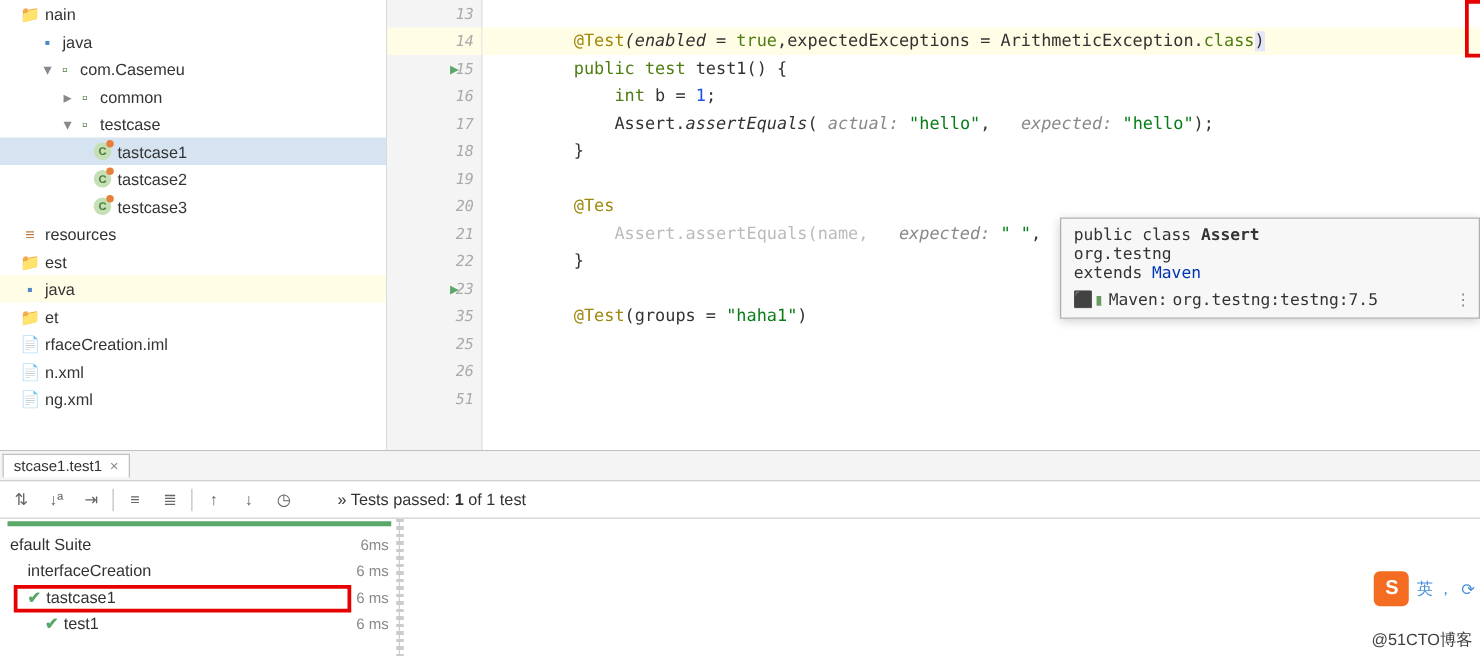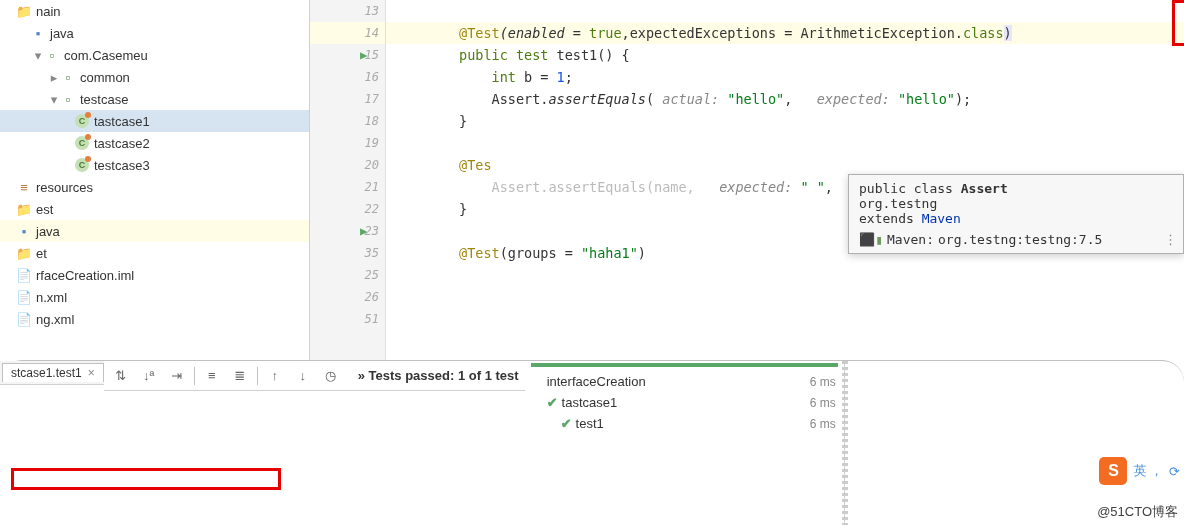--- a/index.html
+++ b/index.html
@@ -43,28 +43,28 @@
 .tk-param { color:#888; font-style:italic; }
 .tk-paren { color:#333;font-style:italic; }
 .tk-highlight-bracket { background:#e6e6fa; }
 
 .red-box { position:absolute; border:3px solid #e60000; pointer-events:none; }
 .red-box.top-box { left:786px; top:0px; width:300px; height:46px; }
 
 .tooltip { position:absolute; left:462px; top:174px; width:336px; background:#f7f7f7; border:1px solid #b0b0b0; box-shadow:0 2px 8px rgba(0,0,0,.2); padding:6px 10px; font-family:Consolas,Monaco,monospace; font-size:13px; z-index:5; }
 .tooltip .more { position:absolute; right:6px; bottom:6px; color:#888; }
 
-.bottom { height:165px; border-top:1px solid #c0c0c0; display:flex; flex-direction:row;border-radius:22px; }
+.bottom { height:165px; border-top:1px solid #c0c0c0; display:flex; flex-direction:column; }
 .tab-row { height:24px; display:flex; align-items:center; border-bottom:1px solid #d0d0d0; background:#f4f4f4; }
 .tab { padding:2px 8px; background:#fff; border:1px solid #c0c0c0; border-bottom:none; margin-left:2px; display:flex; align-items:center; font-size:12px; }
 .tab .close { margin-left:6px; color:#888; }
 .toolbar { height:30px; display:flex; align-items:center; border-bottom:1px solid #d0d0d0; padding:0 6px; gap:6px; }
 .toolbar .btn { width:22px; height:22px; display:flex; align-items:center; justify-content:center; color:#666; cursor:pointer; }
 .toolbar .sep { width:1px; height:18px; background:#c0c0c0; }
-.tests-status { margin-left:10px; color:#333; font-size:13px;font-weight:bold; }
+.tests-status { margin-left:26px; color:#333; font-size:13px; }
 .test-pane { flex:1; display:flex; }
 .test-list { width:320px; border-right:1px solid #d0d0d0; position:relative; }
 .test-row { display:flex; align-items:center; height:21px; padding:0 8px; justify-content:space-between; font-size:13px; }
 .test-row .name { display:flex; align-items:center; gap:4px; }
 .test-row .time { color:#888; font-size:12px; }
 .green-bar { height:4px; background:#59a869; margin:2px 6px 4px 6px; }
 .test-sep { position:absolute; left:317px; top:0; bottom:0; width:6px; background:repeating-linear-gradient(#ccc 0 3px, transparent 3px 6px); }
 .check { color:#59a869; font-weight:bold; }
 
 .sogou { position:absolute; right:4px; bottom:40px; display:flex; align-items:center; gap:6px; }
@@ -234,20 +234,24 @@
     <span class="btn">◷</span>
     <span class="tests-status">
       <span>»   Tests passed: </span><b>1</b><span> of 1 test</span>
     </span>
   </div>
   <div class="test-pane">
     <div class="test-list">
       <div class="green-bar"></div>
       <div id="testrows">
             <div class="test-row">
+              <span class="name" style="padding-left:0px">efault Suite</span>
+              <span class="time">6ms</span>
+            </div>
+            <div class="test-row">
               <span class="name" style="padding-left:14px">interfaceCreation</span>
               <span class="time">6 ms</span>
             </div>
             <div class="test-row">
               <span class="name" style="padding-left:14px"><span class="check">✔</span>tastcase1</span>
               <span class="time">6 ms</span>
             </div>
             <div class="test-row">
               <span class="name" style="padding-left:28px"><span class="check">✔</span>test1</span>
               <span class="time">6 ms</span>

